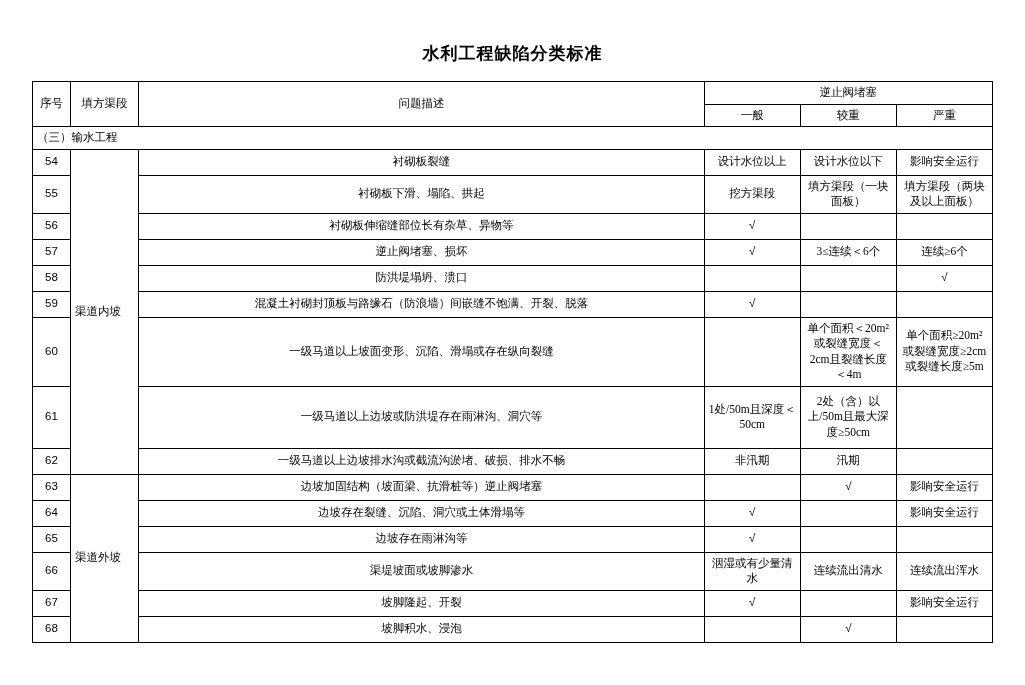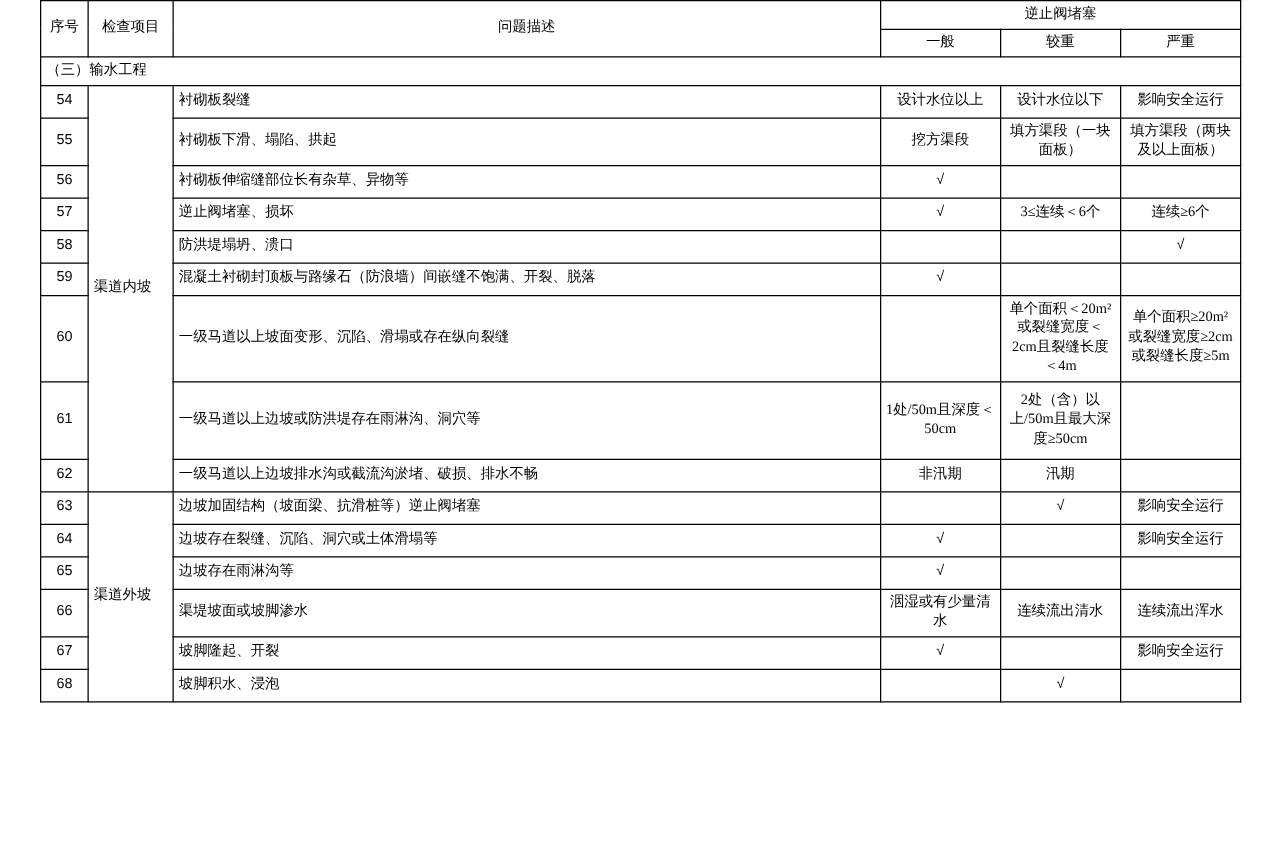--- a/index.html
+++ b/index.html
@@ -43,48 +43,49 @@
     line-height: 1.35;
     font-weight: normal;
   }
   .hdr { text-align: center; }
   .section-row td {
     text-align: left;
     font-weight: bold;
     padding-left: 10px;
   }
   .num { text-align: center; }
-  .desc { text-align: left; padding-left: 8px; margin-top: 20px; }
+  .desc { text-align: center; padding-left: 8px; margin-top: 20px; }
   .lvl { text-align: center; font-family: Liberation Serif, serif; }
   .cat { text-align: left; }
   .tick { text-align: center; }
   .tall-60 { height: 54px; }
   .tall-61 { height: 62px; }
   .row-h { height: 26px; }
   .wrapcell { white-space: normal; }
 </style>
 </head>
 <body>
 
 <div id="page">
 
+  <h1 id="doc-title">水利工程缺陷分类标准</h1>
 
   <table class="grid">
     <colgroup>
       <col style="width:38px">
       <col style="width:68px">
       <col style="width:565px">
       <col style="width:96px">
       <col style="width:96px">
       <col style="width:96px">
     </colgroup>
     <thead>
       <tr>
         <th class="hdr" rowspan="2">序号</th>
-        <th class="hdr" rowspan="2">检查项目</th>
+        <th class="hdr" rowspan="2">填方渠段</th>
         <th class="hdr" rowspan="2">问题描述</th>
         <th class="hdr" colspan="3">逆止阀堵塞</th>
       </tr>
       <tr>
         <th class="hdr">一般</th>
         <th class="hdr">较重</th>
         <th class="hdr">严重</th>
       </tr>
     </thead>
     <tbody>

